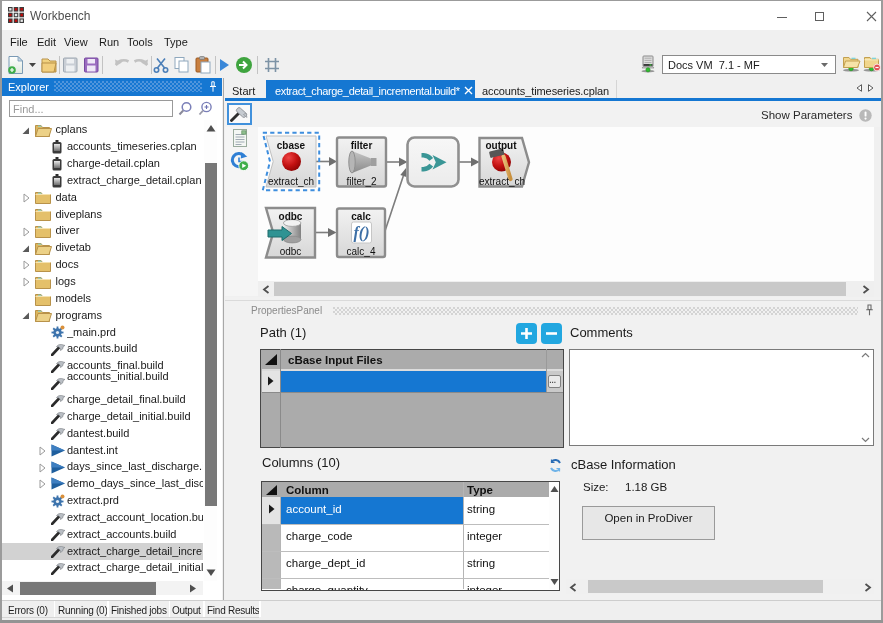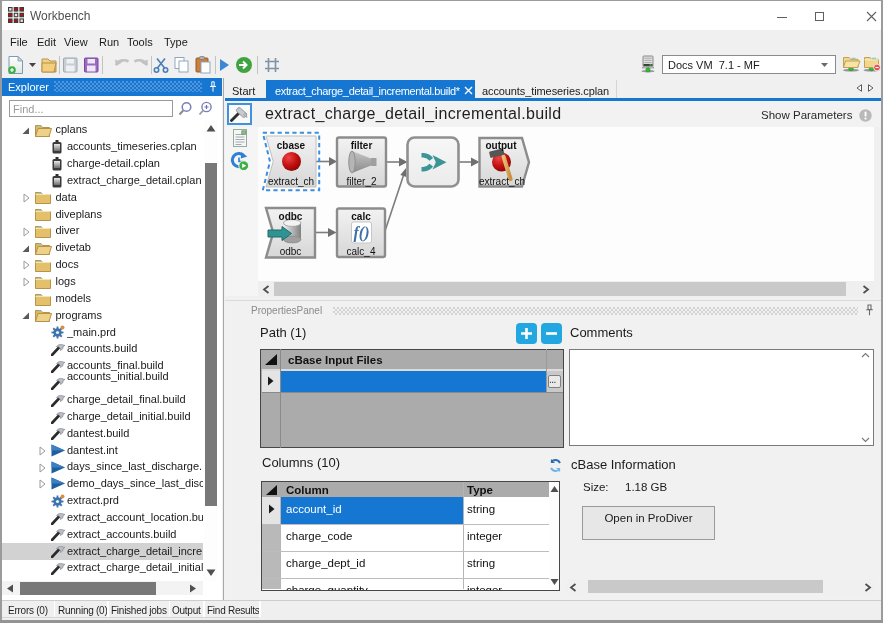--- a/index.html
+++ b/index.html
@@ -422,21 +422,20 @@
 
 <div class="ab" style="left:225px;top:101px;width:656px;height:26px;background:#f2f2f2;"></div>
 <div class="ab" style="left:227px;top:103px;width:25px;height:22px;background:#fafafa;border:2px solid #4191dc;"></div>
 <svg class="ab" style="left:230px;top:106px;" width="19" height="16" viewBox="0 0 19 16">
  <path d="M1.5,14.5 L9.5,6.5" stroke="#2e2e2e" stroke-width="2.9" stroke-linecap="round"></path>
  <g transform="rotate(42 11.5 6.5)">
         <rect x="5.8" y="4" width="11.4" height="5" rx="2" fill="#c6cbd1" stroke="#888c91" stroke-width="0.8"></rect>
       </g>
  <path d="M13.5,8.5 l3.5,3 -1,-4.5 z" fill="#c6cbd1" stroke="#888c91" stroke-width="0.6"></path>
 </svg>
-<div class="ab" style="left:265px;top:105px;font-size:16px;letter-spacing:0.35px;color:#1e1e1e;">extract_charge_detail_incremental.build</div>
 <div class="ab" style="left:761px;top:109px;font-size:11.5px;color:#2a2a2a;">Show Parameters</div>
 <svg class="ab" style="left:859px;top:109px;" width="13" height="13" viewBox="0 0 13 13">
       <circle cx="6.5" cy="6.5" r="6.2" fill="#b9b9b9"></circle>
       <rect x="5.6" y="2.6" width="1.9" height="5" rx="0.9" fill="#fff"></rect>
       <circle cx="6.55" cy="9.6" r="1.1" fill="#fff"></circle>
     </svg>
 
 <div class="ab" style="left:225px;top:127px;width:33px;height:169px;background:#f5f5f5;"></div>
 <svg class="ab" style="left:233px;top:129px;" width="14" height="18" viewBox="0 0 14 18">
  <rect x="0.5" y="0.5" width="13" height="17" fill="#f4f7f4" stroke="#9aab9d" stroke-width="1"></rect>

